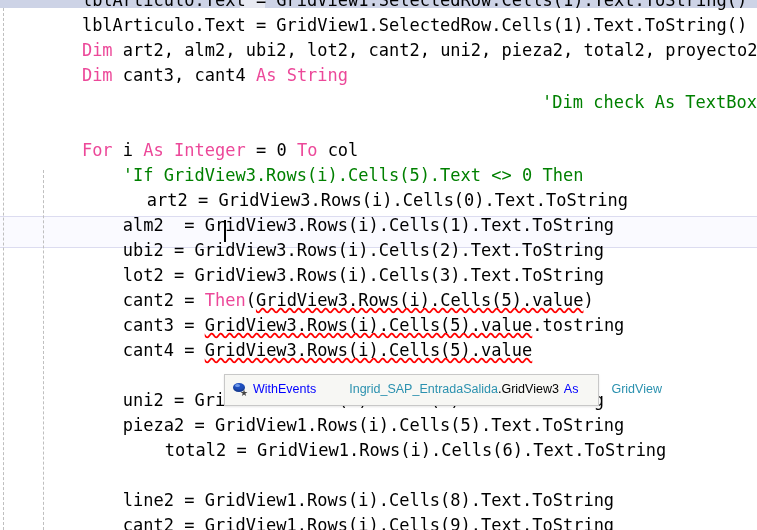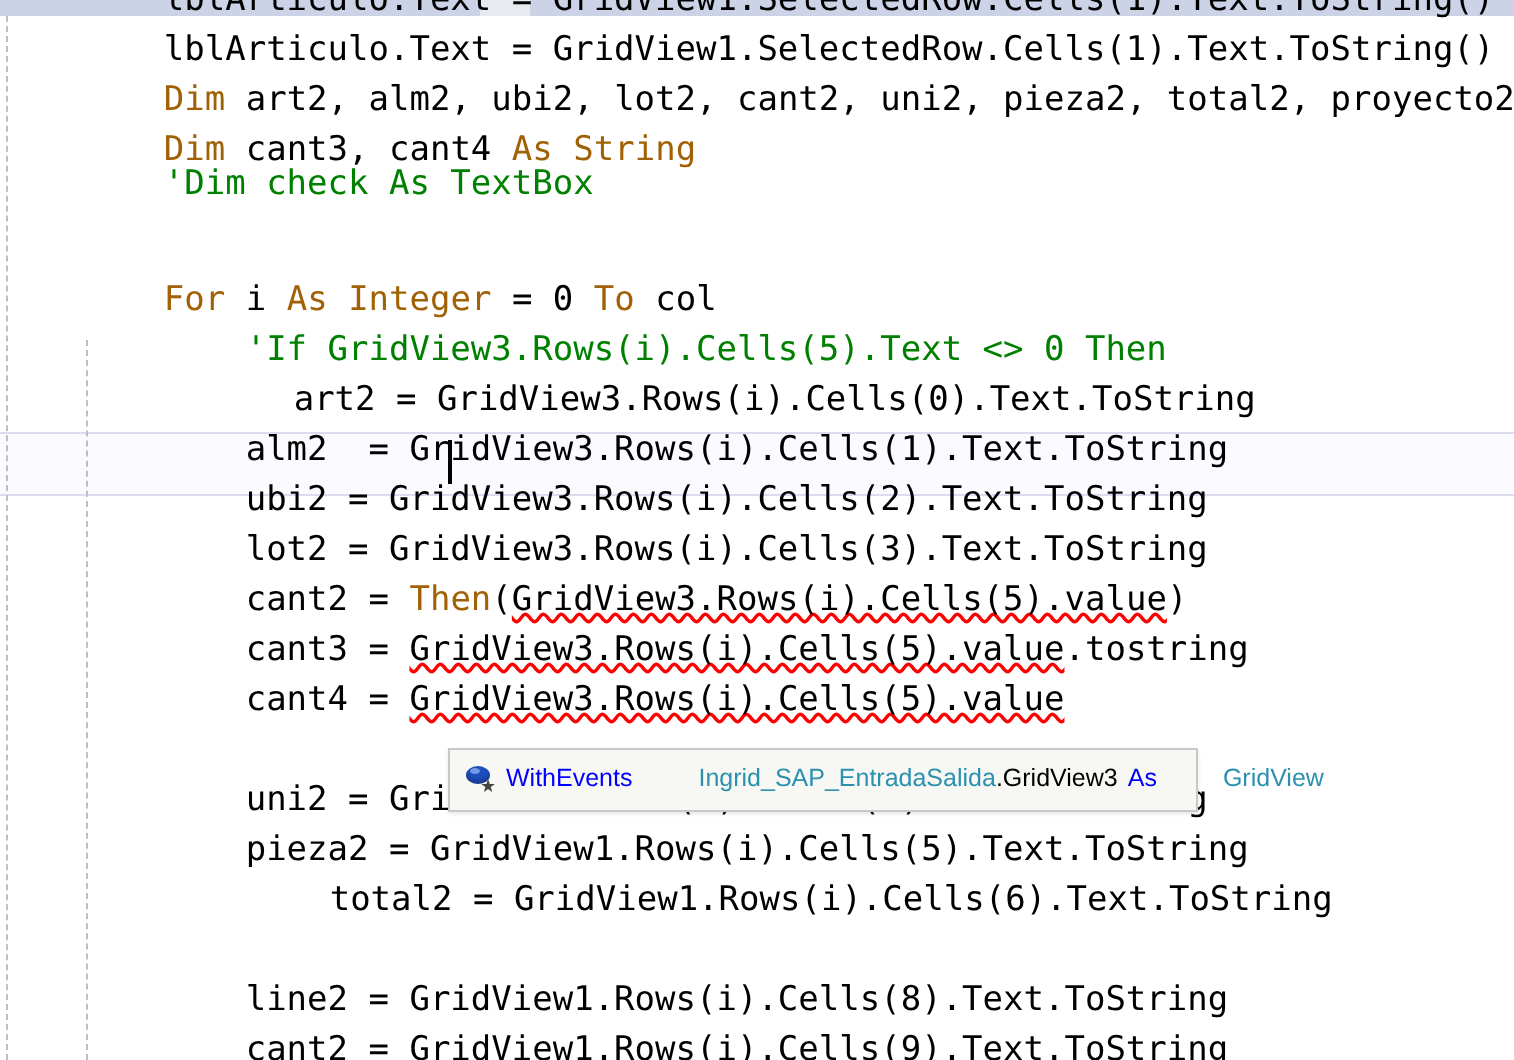--- a/index.html
+++ b/index.html
@@ -73,21 +73,21 @@
     width: 757px;
     height: 25px;
     line-height: 25px;
     white-space: pre;
     font-family: "DejaVu Sans Mono", monospace;
     font-size: 17px;
     color: #000000;
   }
   .line .ind { color: transparent; }
 
-  .kw   { color: #a16207; }
+  .kw   { color: #ec4899; }
   .cm   { color: #008000; }
   .pl   { color: #000000; }
 
   
   .err {
     text-decoration: underline;
     text-decoration-color: #ff0000;
     text-decoration-style: wavy;
     text-decoration-skip-ink: none;
     text-align: right;
@@ -178,21 +178,21 @@
   </div>
 
   <div class="guide guide-1"></div>
   <div class="guide guide-2"></div>
 
   <div class="code-surface" id="code-surface">
       <div class="line" style="top: -12px;"><span class="ind">        </span><span class="pl">lblArticulo.Text = GridView1.SelectedRow.Cells(1).Text.ToString()</span></div>
       <div class="line" style="top: 13px;"><span class="ind">        </span><span class="pl">lblArticulo.Text = GridView1.SelectedRow.Cells(1).Text.ToString()</span></div>
       <div class="line" style="top: 38px;"><span class="ind">        </span><span class="kw">Dim</span><span class="pl"> art2, alm2, ubi2, lot2, cant2, uni2, pieza2, total2, proyecto2,</span></div>
       <div class="line" style="top: 63px;"><span class="ind">        </span><span class="kw">Dim</span><span class="pl"> cant3, cant4 </span><span class="kw">As</span><span class="pl"> </span><span class="kw">String</span></div>
-      <div class="line" style="top: 80px;"><span class="ind">        </span><span class="cm">'Dim check As TextBox</span></div>
+      <div class="line" style="top: 90px; text-align: right;"><span class="ind">        </span><span class="cm">'Dim check As TextBox</span></div>
       <div class="line" style="top: 113px;"></div>
       <div class="line" style="top: 138px;"><span class="ind">        </span><span class="kw">For</span><span class="pl"> i </span><span class="kw">As</span><span class="pl"> </span><span class="kw">Integer</span><span class="pl"> = 0 </span><span class="kw">To</span><span class="pl"> col</span></div>
       <div class="line" style="top: 163px;"><span class="ind">            </span><span class="cm">'If GridView3.Rows(i).Cells(5).Text &lt;&gt; 0 Then</span></div>
       <div class="line" style="top: 188px; margin-left: 24px;"><span class="ind">            </span><span class="pl">art2 = GridView3.Rows(i).Cells(0).Text.ToString</span></div>
       <div class="line" style="top: 213px;"><span class="ind">            </span><span class="pl">alm2  = GridView3.Rows(i).Cells(1).Text.ToString</span></div>
       <div class="line" style="top: 238px;"><span class="ind">            </span><span class="pl">ubi2 = GridView3.Rows(i).Cells(2).Text.ToString</span></div>
       <div class="line" style="top: 263px;"><span class="ind">            </span><span class="pl">lot2 = GridView3.Rows(i).Cells(3).Text.ToString</span></div>
       <div class="line" style="top: 288px;"><span class="ind">            </span><span class="pl">cant2 = </span><span class="kw">Then</span><span class="pl">(</span><span class="pl err">GridView3.Rows(i).Cells(5).value</span><span class="pl">)</span></div>
       <div class="line" style="top: 313px;"><span class="ind">            </span><span class="pl">cant3 = </span><span class="pl err">GridView3.Rows(i).Cells(5).value</span><span class="pl">.tostring</span></div>
       <div class="line" style="top: 338px;"><span class="ind">            </span><span class="pl">cant4 = </span><span class="pl err">GridView3.Rows(i).Cells(5).value</span></div>

